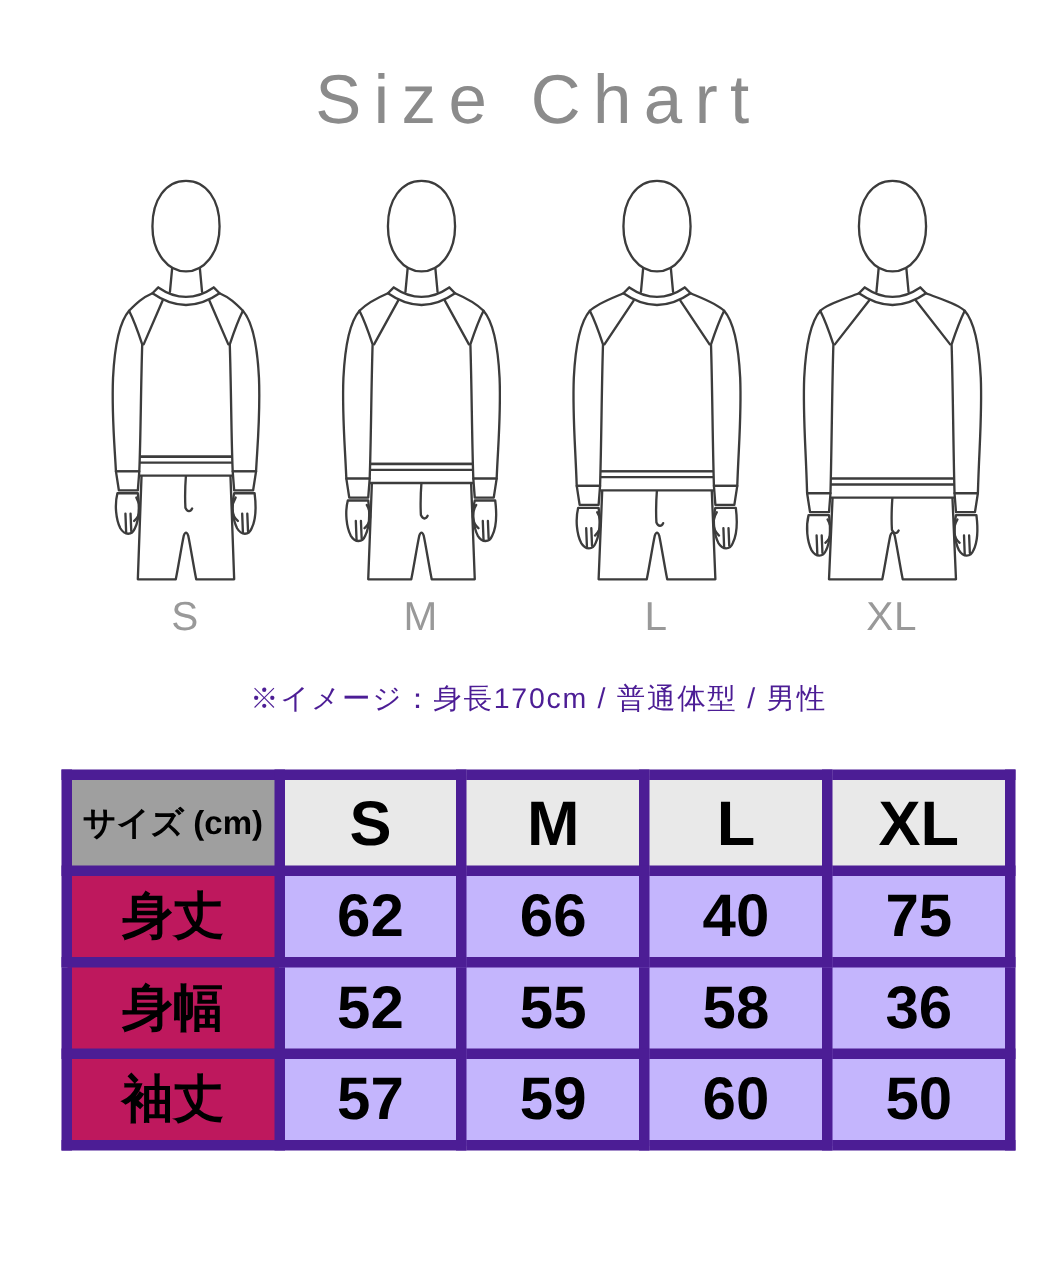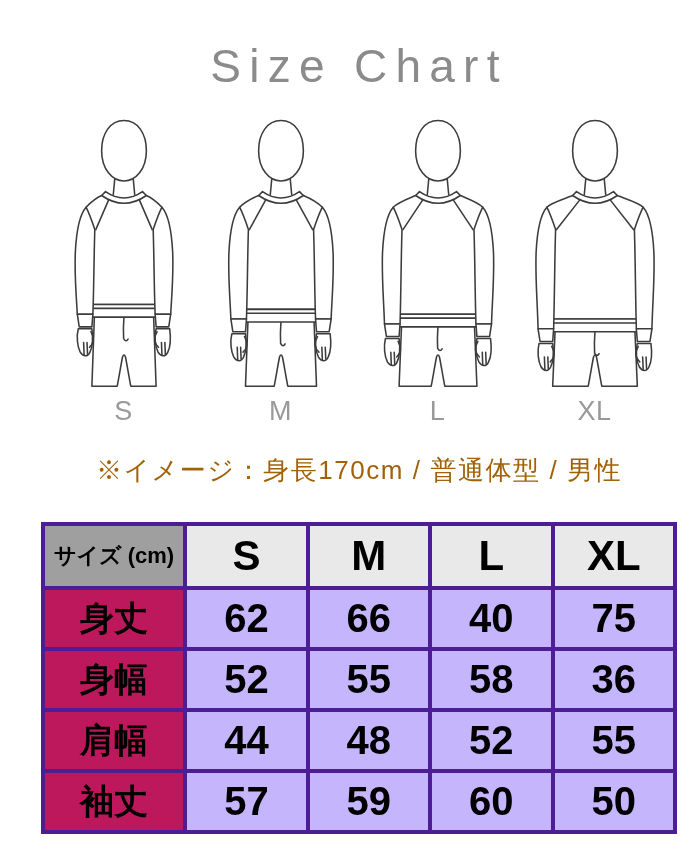--- a/index.html
+++ b/index.html
@@ -31,35 +31,35 @@
   .fig-svg svg { width:156px; height:288px; display:block; margin:0 auto; }
   .fig-label {
     margin-top:2px;
     font-size:27px;
     color:#999999;
     letter-spacing:0.02em;
   }
   .note {
     margin-top:26px;
     text-align:center;
-    font-size:26px;
+    font-size:19px;
     letter-spacing:0.06em;
-    color:#a16207;
+    color:#4c1d95;
     font-weight:400;
   }
   table.size-table {
     border-collapse:collapse;
     border:3px solid #1a1a1a;
     margin:34px auto 0 auto;
     width:636px;
     table-layout:fixed;
     text-align:center;
   }
   table.size-table th, table.size-table td {
-    border:4px solid #4c1d95;
+    border:7px solid #4c1d95;
     vertical-align:middle;
     color:#000;
   }
   tr.head-row { height:64px; }
   tr.data-row { height:61px; }
   .corner {
     background:#9f9f9f;
     font-size:22px;
     font-weight:bold;
   }
@@ -229,27 +229,20 @@
           <td class="val">75</td>
         </tr>
         <tr class="data-row">
           <th class="row-label">身幅</th>
           <td class="val">52</td>
           <td class="val">55</td>
           <td class="val">58</td>
           <td class="val">36</td>
         </tr>
         <tr class="data-row">
-          <th class="row-label">肩幅</th>
-          <td class="val">44</td>
-          <td class="val">48</td>
-          <td class="val">52</td>
-          <td class="val">55</td>
-        </tr>
-        <tr class="data-row">
           <th class="row-label">袖丈</th>
           <td class="val">57</td>
           <td class="val">59</td>
           <td class="val">60</td>
           <td class="val">50</td>
         </tr>
       </tbody>
   </table>
 
 </div>

